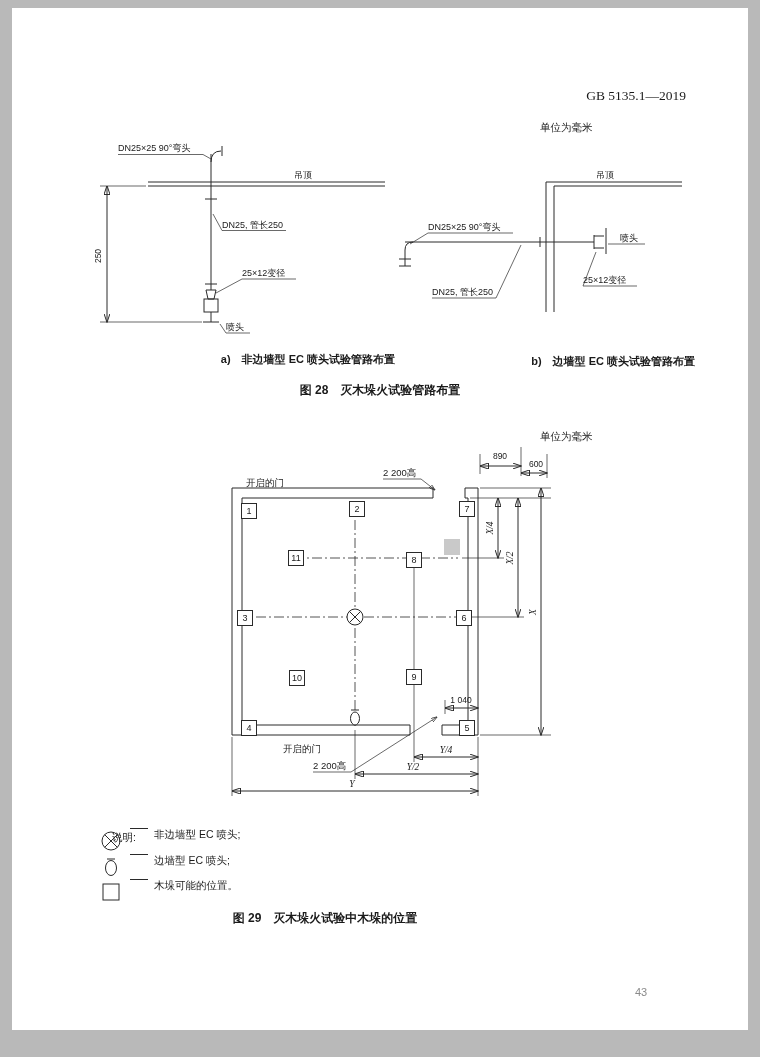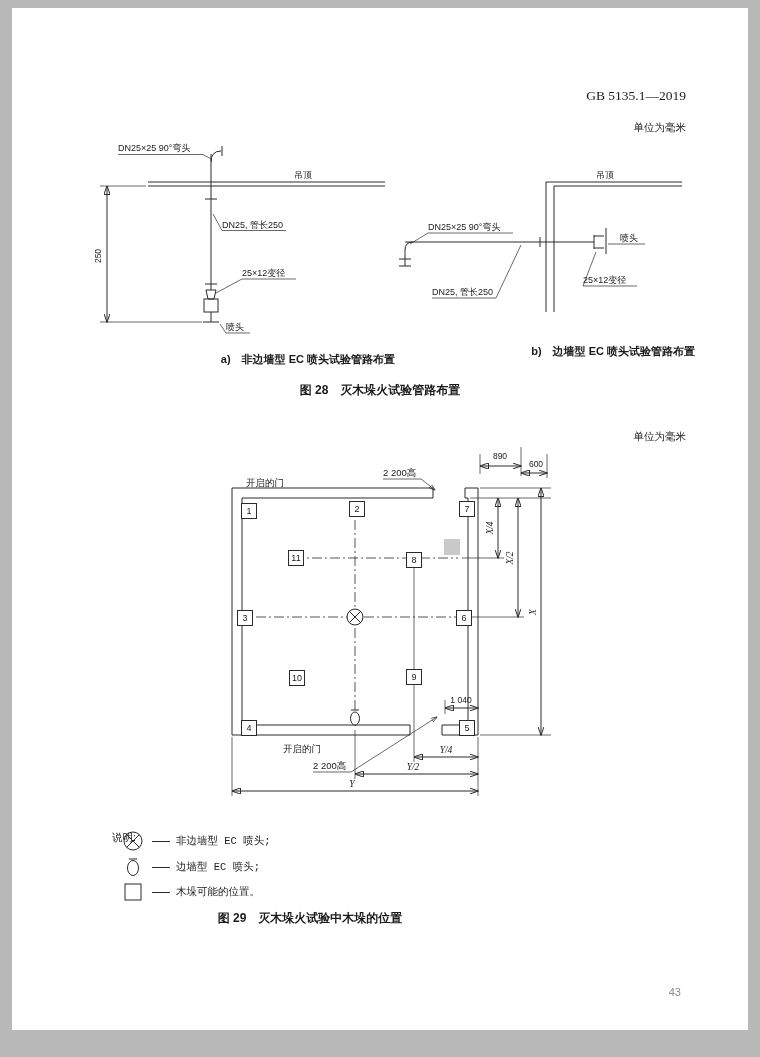--- a/index.html
+++ b/index.html
@@ -13,33 +13,33 @@
   .page{
     position:absolute;left:12px;top:8px;width:736px;height:1022px;
     background:#ffffff;
   }
   .abs{position:absolute;}
   .doc-number{
     left:470px;top:88px;width:216px;text-align:right;
     font-family:"Liberation Serif",serif;font-weight:normal;font-size:13.5px;
   }
   .unit-note{
-    left:540px;top:121px;width:146px;text-align:right;font-size:10.5px;
+    left:540px;top:121px;width:146px;text-align:left;font-size:10.5px;
   }
   .unit-note2{top:430px;}
   .caption{font-weight:bold;font-size:11px;text-align:right;}
   .cap-a{left:105px;top:352px;width:290px;}
-  .cap-b{left:405px;top:344px;width:290px;}
+  .cap-b{left:405px;top:354px;width:290px;}
   .fig-title{left:0;top:382px;width:760px;text-align:center;font-weight:bold;font-size:12px;}
-  .fig29-title{left:0;top:910px;width:620px;text-align:center;font-weight:bold;font-size:12px;}
+  .fig29-title{left:15px;top:910px;width:620px;text-align:center;font-weight:bold;font-size:12px;}
   .legend-heading{left:112px;top:806px;font-size:10.5px;margin-top:25px;}
-  .legend-row{display:flex;align-items:center;gap:6px;left:120px;font-family:Liberation Mono, monospace;}
+  .legend-row{display:flex;align-items:flex-start;gap:6px;left:98px;}
   .legend-row .dash{display:inline-block;width:18px;border-top:1px solid #2a2a2a;height:0;}
   .legend-row .lbl{font-size:10.5px;}
-  .page-number{left:635px;top:986px;width:46px;text-align:right;color:#8a8a8a;font-size:11px;}
+  .page-number{left:635px;top:986px;width:46px;text-align:left;color:#8a8a8a;font-size:11px;}
   svg.diagram{position:absolute;left:0;}
   svg text{font-family:"Liberation Sans",sans-serif;font-size:9px;fill:#1a1a1a;}
   svg text.dim-label{font-size:8.5px;}
   svg text.var-label{font-family:"Liberation Serif",serif;font-style:italic;font-size:9.5px;}
   svg line, svg path, svg rect, svg circle, svg ellipse, svg polyline{
     stroke:#2a2a2a;stroke-width:1;fill:none;
   }
   svg .thin{stroke-width:0.7;}
   svg .boxfill{fill:#ffffff;}
   svg .shade{fill:#c9c9c9;stroke:none;}

